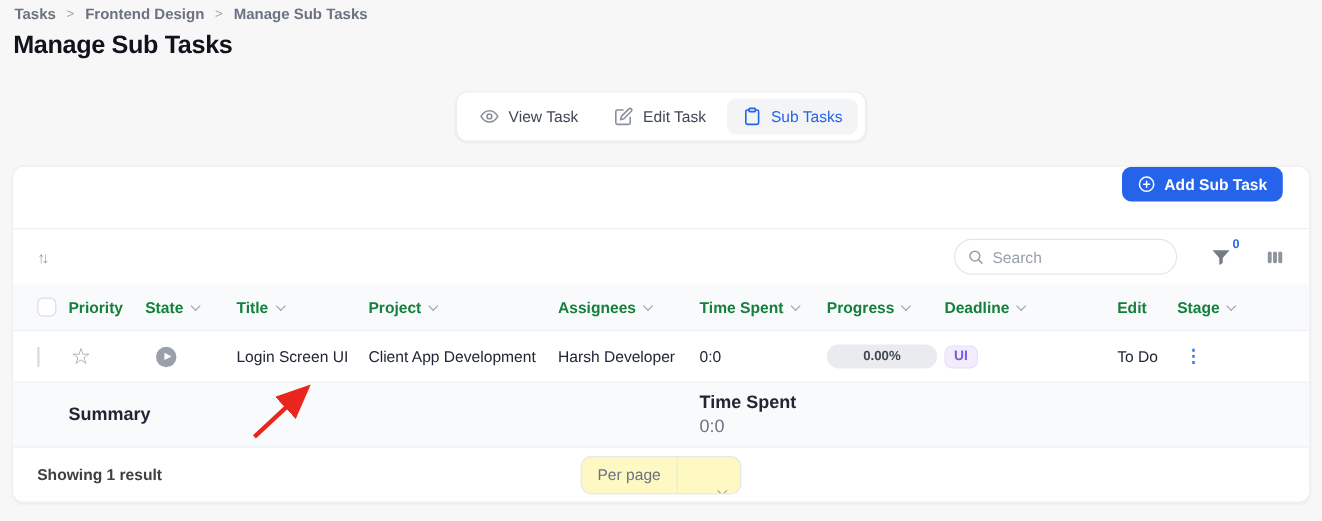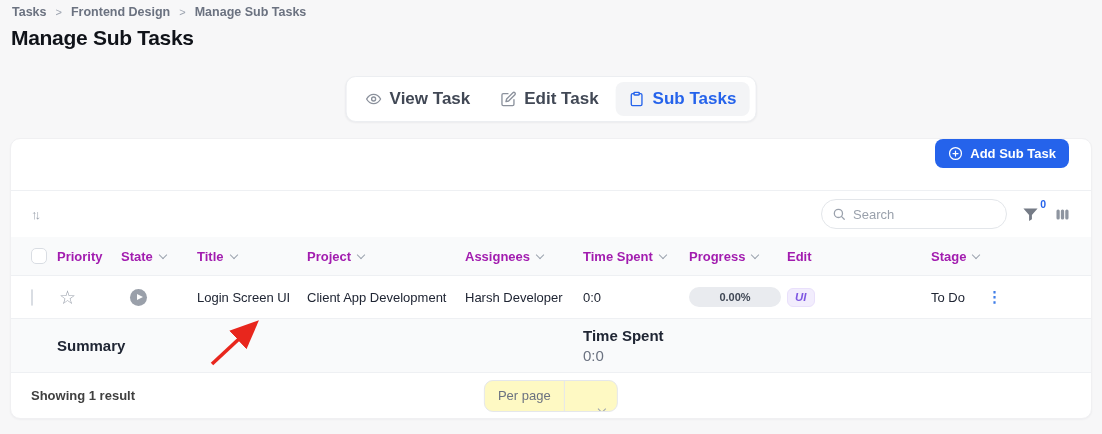--- a/index.html
+++ b/index.html
@@ -10,63 +10,63 @@
   .breadcrumb { position:absolute; top:5px; left:12px; display:flex; align-items:center; gap:9px;
     font-size:12.5px; color:#6b7280; font-weight:600;justify-content:center; }
   .crumb-sep { color:#9ca3af; font-size:11px; font-weight:400; }
   .page-title { position:absolute; top:26px; left:11px; font-size:21px; font-weight:700; color:#101319; letter-spacing:-0.3px; }
 
   
   .tabbar { position:absolute; top:76px; left:50%; transform:translateX(-50%);
     background:#fff; border:1px solid #eceef1; border-radius:10px; box-shadow:0 1px 2px rgba(16,24,40,.05);
     display:flex; align-items:center; gap:4px; padding:5px 6px; }
   .tab { display:flex; align-items:center; gap:8px; padding:7px 13px; border-radius:8px;
-    font-size:17px; font-weight:700; color:#414855; cursor:pointer; white-space:nowrap;text-align:right; }
+    font-size:13px; font-weight:400; color:#414855; cursor:pointer; white-space:nowrap;text-align:right; }
   .tab.active { background:#f3f4f6; color:#2563eb; }
   .tab svg { display:block; }
 
   
   .card { position:absolute; left:10px; right:10px; top:138px; height:281px; background:#fff;
     border:1px solid #f0f0f2; border-radius:10px; box-shadow:0 1px 2px rgba(16,24,40,.04); overflow:hidden;
     display:flex; flex-direction:column; }
   .card-top { height:52px; flex:0 0 52px; display:flex; justify-content:flex-end;
     padding-right:22px; border-bottom:1px solid #eef0f3; }
   .btn-primary { display:flex; align-items:center; gap:7px; height:29px; padding:0 13px;
     background:#2563eb; color:#fff; font-size:13px; font-weight:700; border:none; border-radius:8px; cursor:pointer; }
   .card-toolbar { height:46px; flex:0 0 46px; display:flex; align-items:center; justify-content:space-between; padding:0 20px; }
   .sort-icon { font-size:13px; color:#9aa1ac; letter-spacing:-3px; cursor:pointer; }
-  .toolbar-right { display:flex; align-items:center; gap:15px; }
+  .toolbar-right { display:flex; align-items:center; gap:28px; }
   .search-box { display:flex; align-items:center; gap:7px; width:186px; height:30px;
     border:1px solid #e3e6ea; border-radius:15px; padding:0 10px; background:#fff; }
   .search-box input { border:none; outline:none; width:130px; font-size:13px; color:#374151;
     font-family:"Liberation Sans", sans-serif; background:transparent; }
   .search-box input::placeholder { color:#9aa1ac; }
   .icon-btn { position:relative; cursor:pointer; display:flex; align-items:center; }
   .filter-badge { position:absolute; top:-8px; right:-7px; font-size:10.5px; font-weight:700; color:#2563eb; }
 
   
   .grid-row { display:grid; padding:0 20px; align-items:center;
     grid-template-columns:26px 64px 76px 110px 158px 118px 106px 98px 144px 50px 78px minmax(0,1fr); }
   .thead { height:39px; flex:0 0 39px; background:#f9fafb; border-bottom:1px solid #eef0f3;
-    font-size:13px; font-weight:700; color:#a21caf; }
+    font-size:13px; font-weight:700; color:#15803d; }
   .th { display:flex; align-items:center; gap:7px; white-space:nowrap; }
   .chev { display:inline-block; width:6px; height:6px; border-right:1.6px solid #9ca3af;
     border-bottom:1.6px solid #9ca3af; transform:rotate(45deg); margin-top:-3px; }
   .trow { height:43px; flex:0 0 43px; border-bottom:1px solid #eef0f3; font-size:13px; font-weight:500; color:#202634; }
   .cell { white-space:nowrap; overflow:hidden; text-overflow:ellipsis; }
   .checkbox { width:16px; height:16px; border:1px solid #d9dde3; border-radius:5px; background:#fff; cursor:pointer; }
   .star { font-size:19px; color:#9aa1ac; line-height:1; cursor:pointer; margin-left:2px; }
   .state-icon { width:17px; height:17px; border-radius:50%; background:#9aa0aa; margin-left:9px;
     display:flex; align-items:center; justify-content:center; cursor:pointer; }
   .state-icon .tri { width:0; height:0; border-left:6px solid #fff; border-top:3.5px solid transparent;
     border-bottom:3.5px solid transparent; margin-left:2px; }
   .pill { width:92px; height:20px; background:#e9ebef; border-radius:10px; display:flex; align-items:center;
     justify-content:center; font-size:11px; font-weight:700; color:#3f4754; }
   .tag { display:inline-block; padding:2.5px 7px; border-radius:6px; background:#f2edfd; color:#7e57e2;
-    font-size:11.5px; font-weight:700; border:1px solid #e9e0fb;font-style:italic; }
+    font-size:11.5px; font-weight:700; border:1px solid #e9e0fb; }
   .dots { color:#3f7de8; font-size:15px; font-weight:700; cursor:pointer; text-align:center; width:20px; margin-left:6px; letter-spacing:0; }
 
   .tsummary { height:54px; flex:0 0 54px; background:#f9fafb; border-bottom:1px solid #eef0f3; font-size:15px; }
   .summary-label { font-weight:700; color:#202634; }
   .summary-block { display:flex; flex-direction:column; gap:3px; }
   .summary-block .lbl { font-weight:700; color:#202634; }
   .summary-block .val { color:#6b7280; }
 
   .tfoot { flex:1; display:flex; align-items:center; padding:0 20px; position:relative; font-size:13px; }
   .results-text { font-weight:600; color:#404040; }
@@ -192,20 +192,24 @@
         </div>
       <div class="th">
           <span>Time Spent</span>
           <span class="chev"></span>
         </div>
       <div class="th">
           <span>Progress</span>
           <span class="chev"></span>
         </div>
       <div class="th">
+          <span>Deadline</span>
+          <span class="chev"></span>
+        </div>
+      <div class="th">
           <span>Edit</span>
         </div>
       <div class="th">
           <span>Stage</span>
           <span class="chev"></span>
         </div>
       <div class="th"></div>
     </div>
 
     <div class="grid-row trow">

